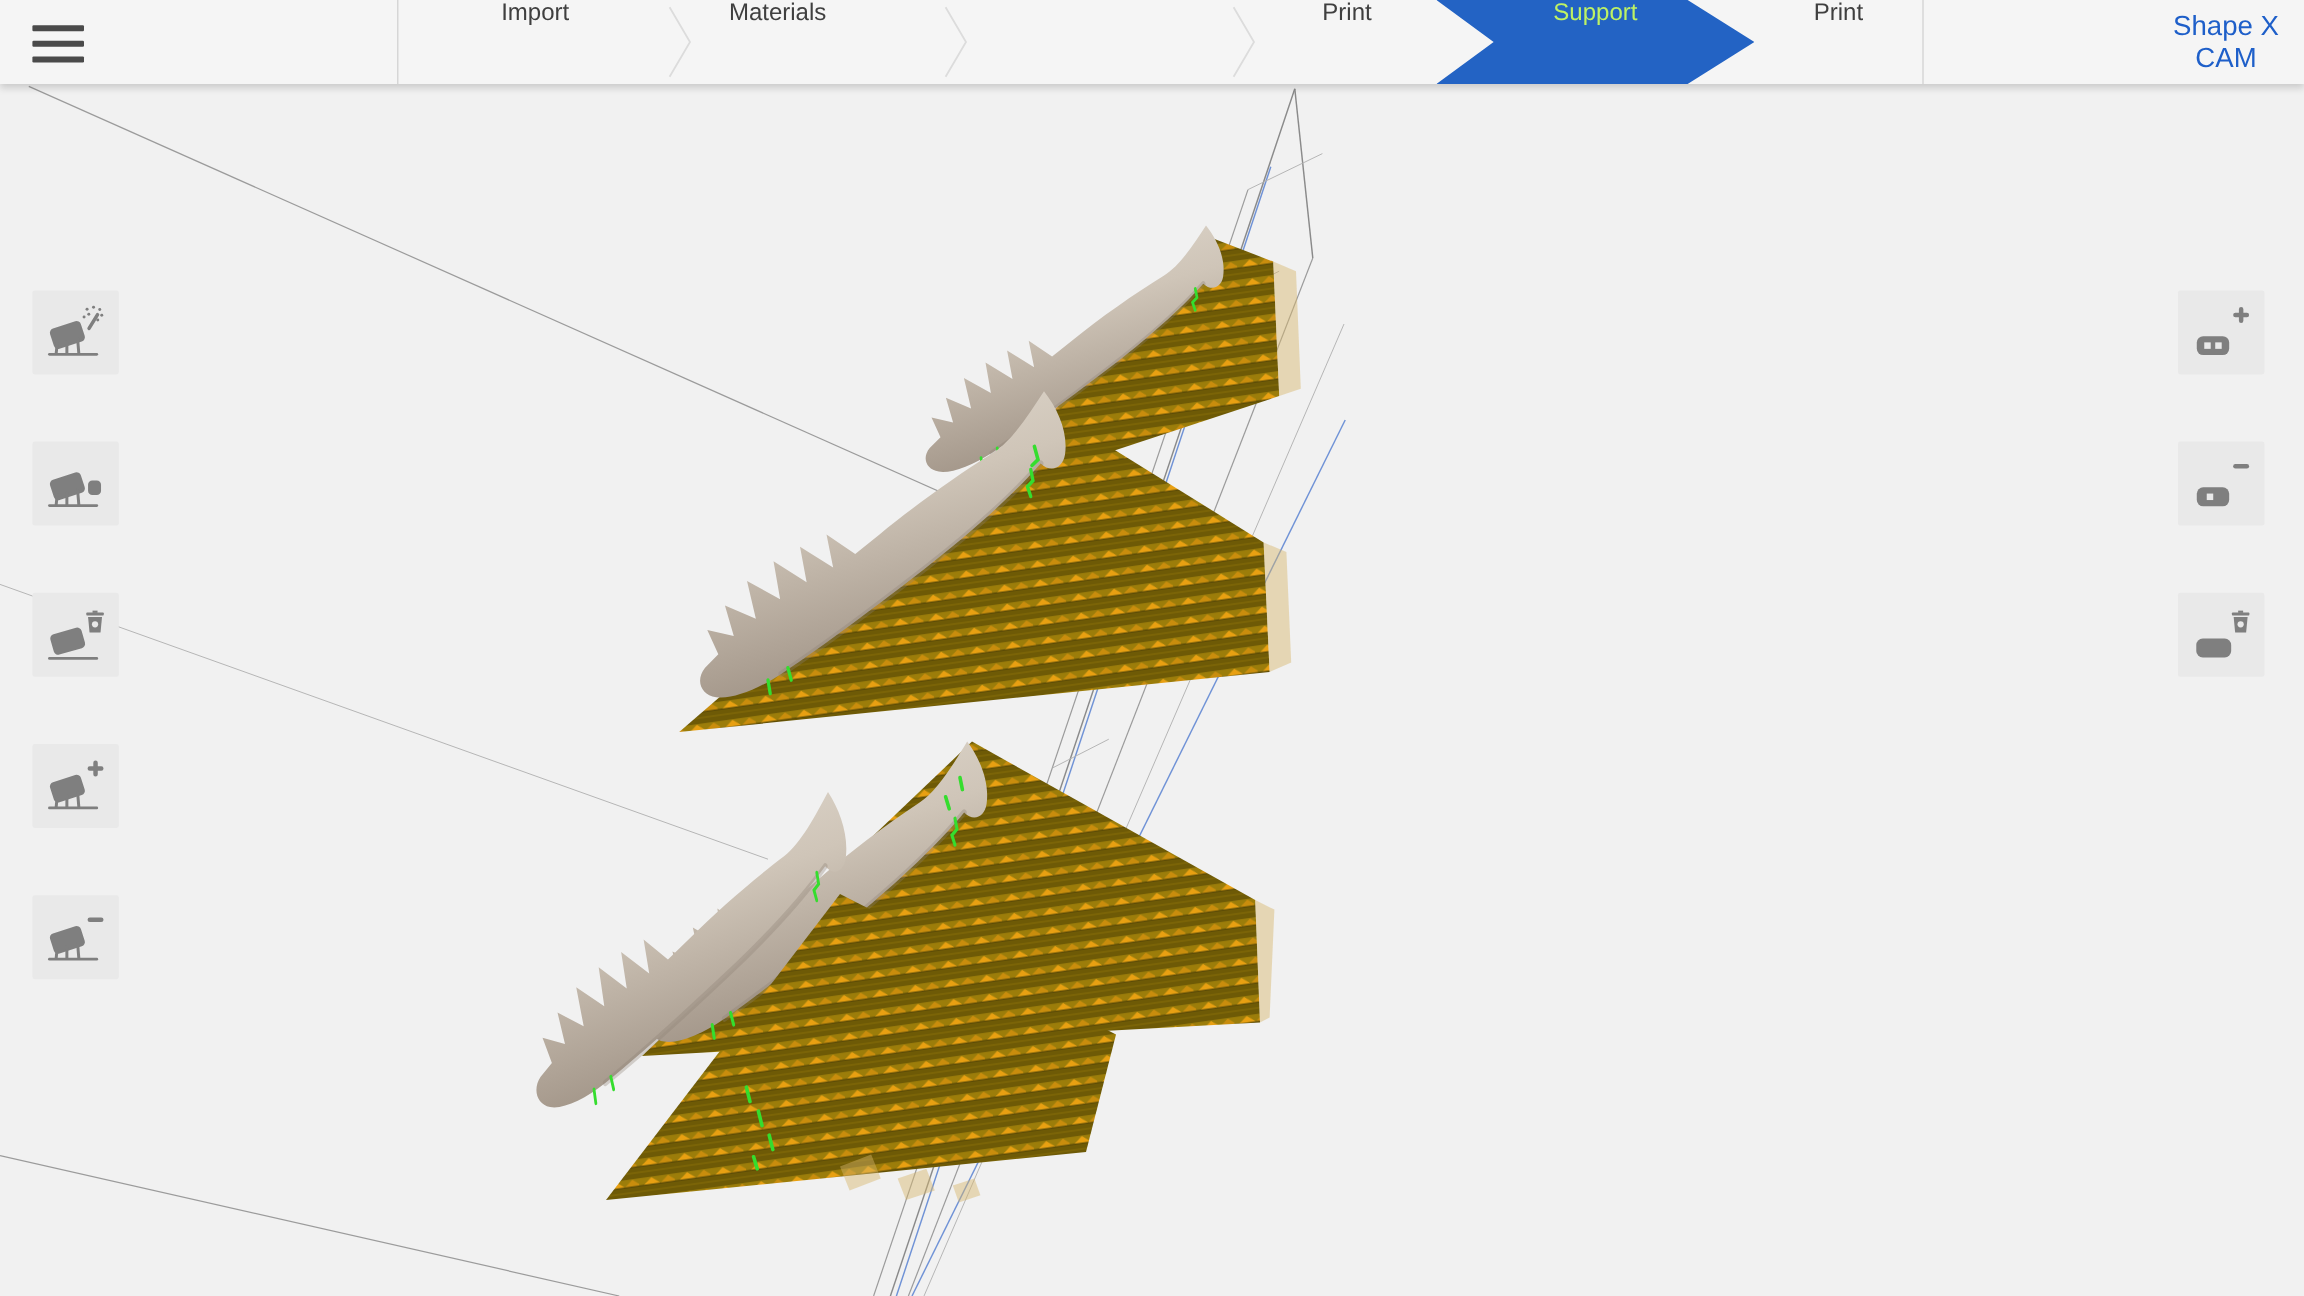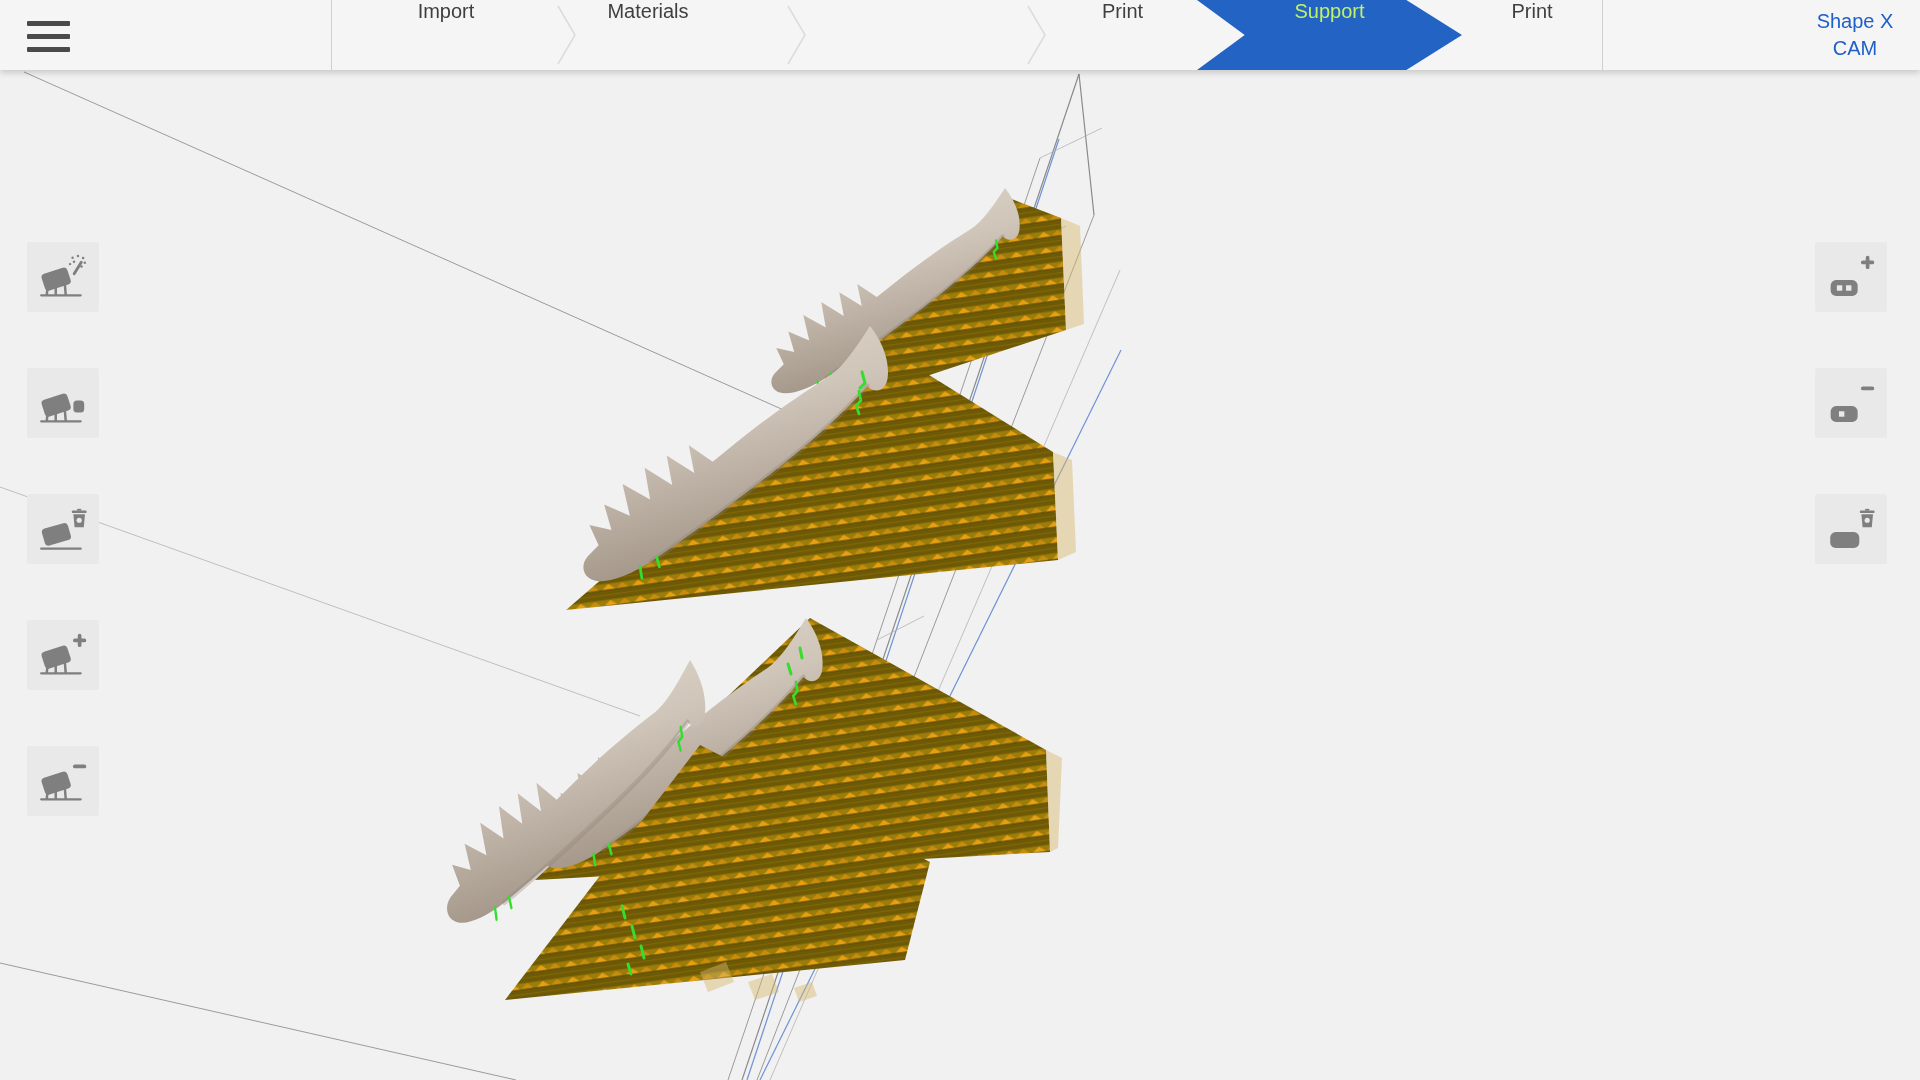--- a/index.html
+++ b/index.html
@@ -29,21 +29,21 @@
     justify-content:center;font-size:20px;color:var(--nav-text,#3f3f3f);
     cursor:pointer;user-select:none;
   }
   .step.active{
     background:var(--accent-blue,#2363c4);color:#bef264;
     clip-path:polygon(0% 0%,79% 0%,100% 50%,79% 100%,0% 100%,18% 50%);
   }
   .chev{position:absolute;top:0;width:22px;height:70px;}
   .logo{
     position:absolute;top:8px;left:1796px;width:118px;text-align:center;
-    color:var(--logo-blue,#1e5fc9);font-size:20px;line-height:27px;font-weight:500;
+    color:var(--logo-blue,#1e5fc9);font-size:23px;line-height:27px;font-weight:500;
   }
   
   .tool-btn{
     position:absolute;width:72px;height:70px;border:none;border-radius:2px;
     background:var(--toolbar-button-bg,#e9e9e9);cursor:pointer;padding:0;
     display:flex;align-items:center;justify-content:center;z-index:20;
   }
   .tool-btn svg{width:54px;height:52px;}
   .ic{fill:var(--icon-gray,#7f7f7f);}
   .ic-s{stroke:var(--icon-gray,#7f7f7f);fill:none;stroke-linecap:round;}

